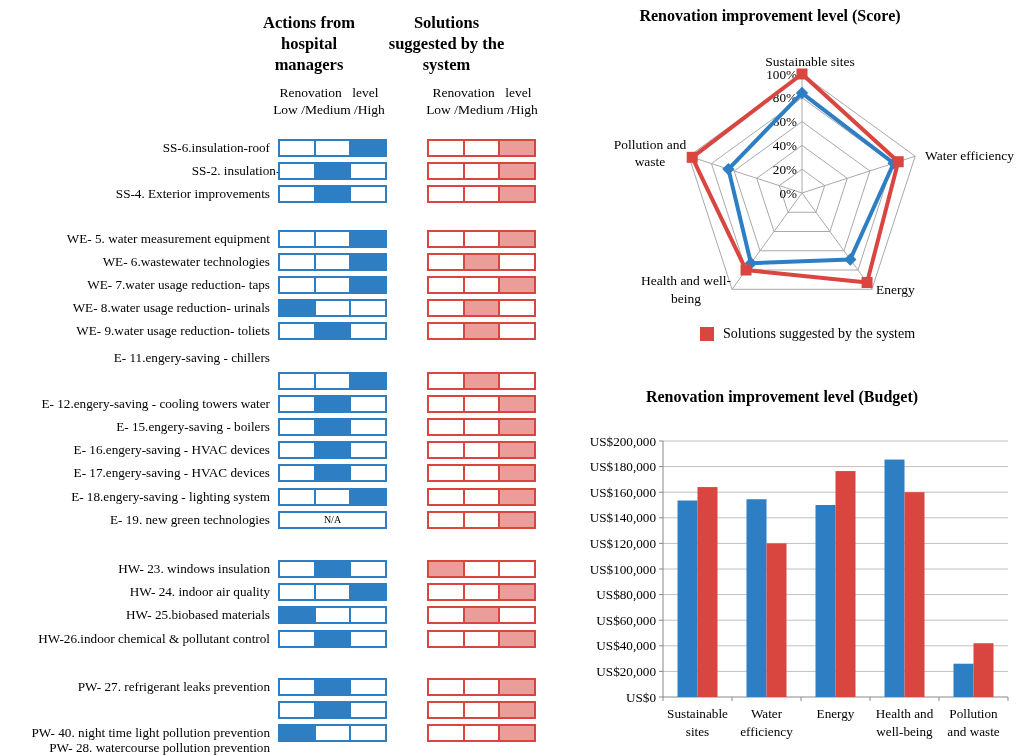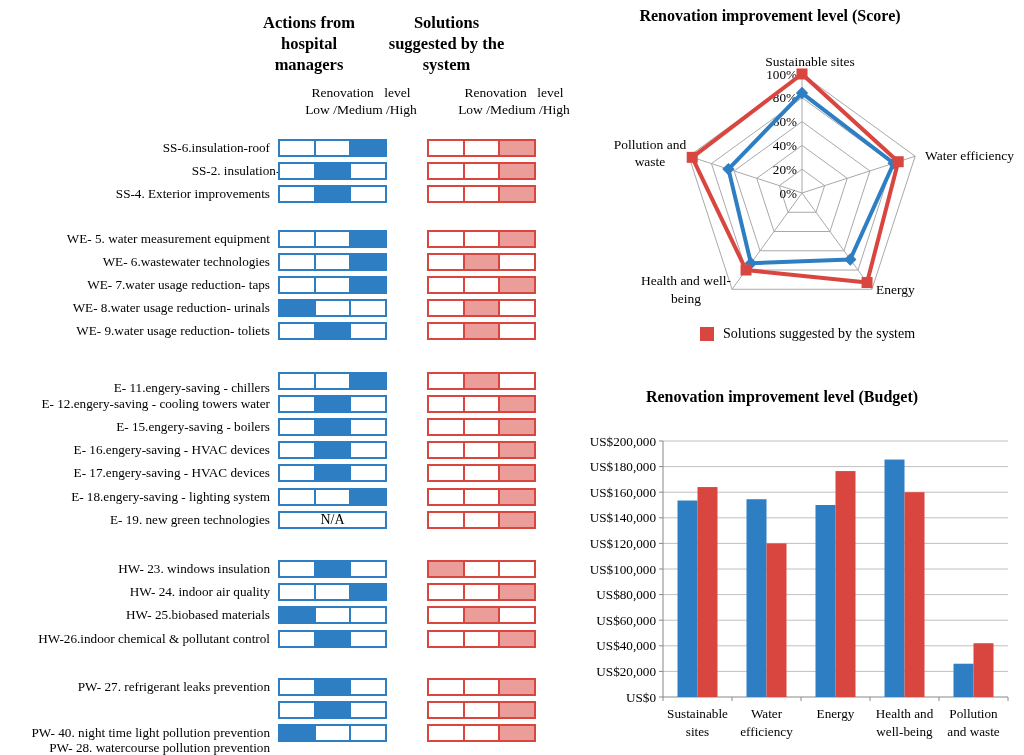--- a/index.html
+++ b/index.html
@@ -7,41 +7,41 @@
     width:1024px;height:755px;position:relative;background:#ffffff;color:#000;
     font-family:"Liberation Serif","DejaVu Serif",serif;overflow:hidden;
   }
   .abs{position:absolute;}
   .col-title{
     position:absolute;text-align:center;font-weight:bold;
     font-size:16.5px;line-height:21px;
   }
   #col1-title{left:253px;top:12px;width:112px;}
   #col2-title{left:378px;top:12px;width:137px;}
-  .col-sub{position:absolute;text-align:center;font-size:13.5px;line-height:17px;margin-left:32px;}
+  .col-sub{position:absolute;text-align:center;font-size:13.5px;line-height:17px;}
   #col1-sub{left:268px;top:84px;width:122px;}
   #col2-sub{left:422px;top:84px;width:120px;}
   .sub-line1{word-spacing:7px;}
   .row-label{
     position:absolute;left:0;width:270px;text-align:right;
     font-size:13.2px;line-height:18px;white-space:nowrap;
   }
   .level-bar{
     position:absolute;width:109px;height:18px;box-sizing:border-box;
     display:flex;background:#fff;
   }
   .level-bar.blue{border:2px solid var(--blue);}
   .level-bar.red{border:2px solid var(--red);}
   .seg{flex:1;}
   .level-bar.blue .seg + .seg{border-left:2px solid var(--blue);}
   .level-bar.red  .seg + .seg{border-left:2px solid var(--red);}
   .level-bar.blue .seg.filled{background:var(--blue);}
   .level-bar.red  .seg.filled{background:var(--pink);}
   .level-bar.na{align-items:center;justify-content:center;
-    font-size:14px;line-height:14px;}
+    font-size:10px;line-height:14px;}
   .chart-title{
     position:absolute;text-align:center;font-weight:bold;font-size:16px;
   }
   #radar-title{left:560px;top:7px;width:420px;}
   #budget-title{left:560px;top:388px;width:444px;}
   #legend{position:absolute;left:700px;top:326px;}
   .legend-row{display:flex;align-items:center;margin-bottom:7px;}
   .legend-swatch{width:14px;height:14px;margin-right:9px;flex:0 0 auto;}
   .legend-label{font-size:14px;white-space:nowrap;}
   svg text{font-family:"Liberation Serif","DejaVu Serif",serif;fill:#000;}
@@ -144,21 +144,21 @@
       <div class="level-bar blue" style="left: 278px; top: 322.3px;">
         <div class="seg"></div>
         <div class="seg filled"></div>
         <div class="seg"></div>
       </div>
       <div class="level-bar red" style="left: 427px; top: 322.3px;">
         <div class="seg"></div>
         <div class="seg filled"></div>
         <div class="seg"></div>
       </div>
-      <div class="row-label" style="top: 379px;">E- 11.engery-saving - chillers</div>
+      <div class="row-label" style="top: 349px;">E- 11.engery-saving - chillers</div>
       <div class="level-bar blue" style="left: 278px; top: 371.5px;">
         <div class="seg"></div>
         <div class="seg"></div>
         <div class="seg filled"></div>
       </div>
       <div class="level-bar red" style="left: 427px; top: 371.5px;">
         <div class="seg"></div>
         <div class="seg filled"></div>
         <div class="seg"></div>
       </div>

